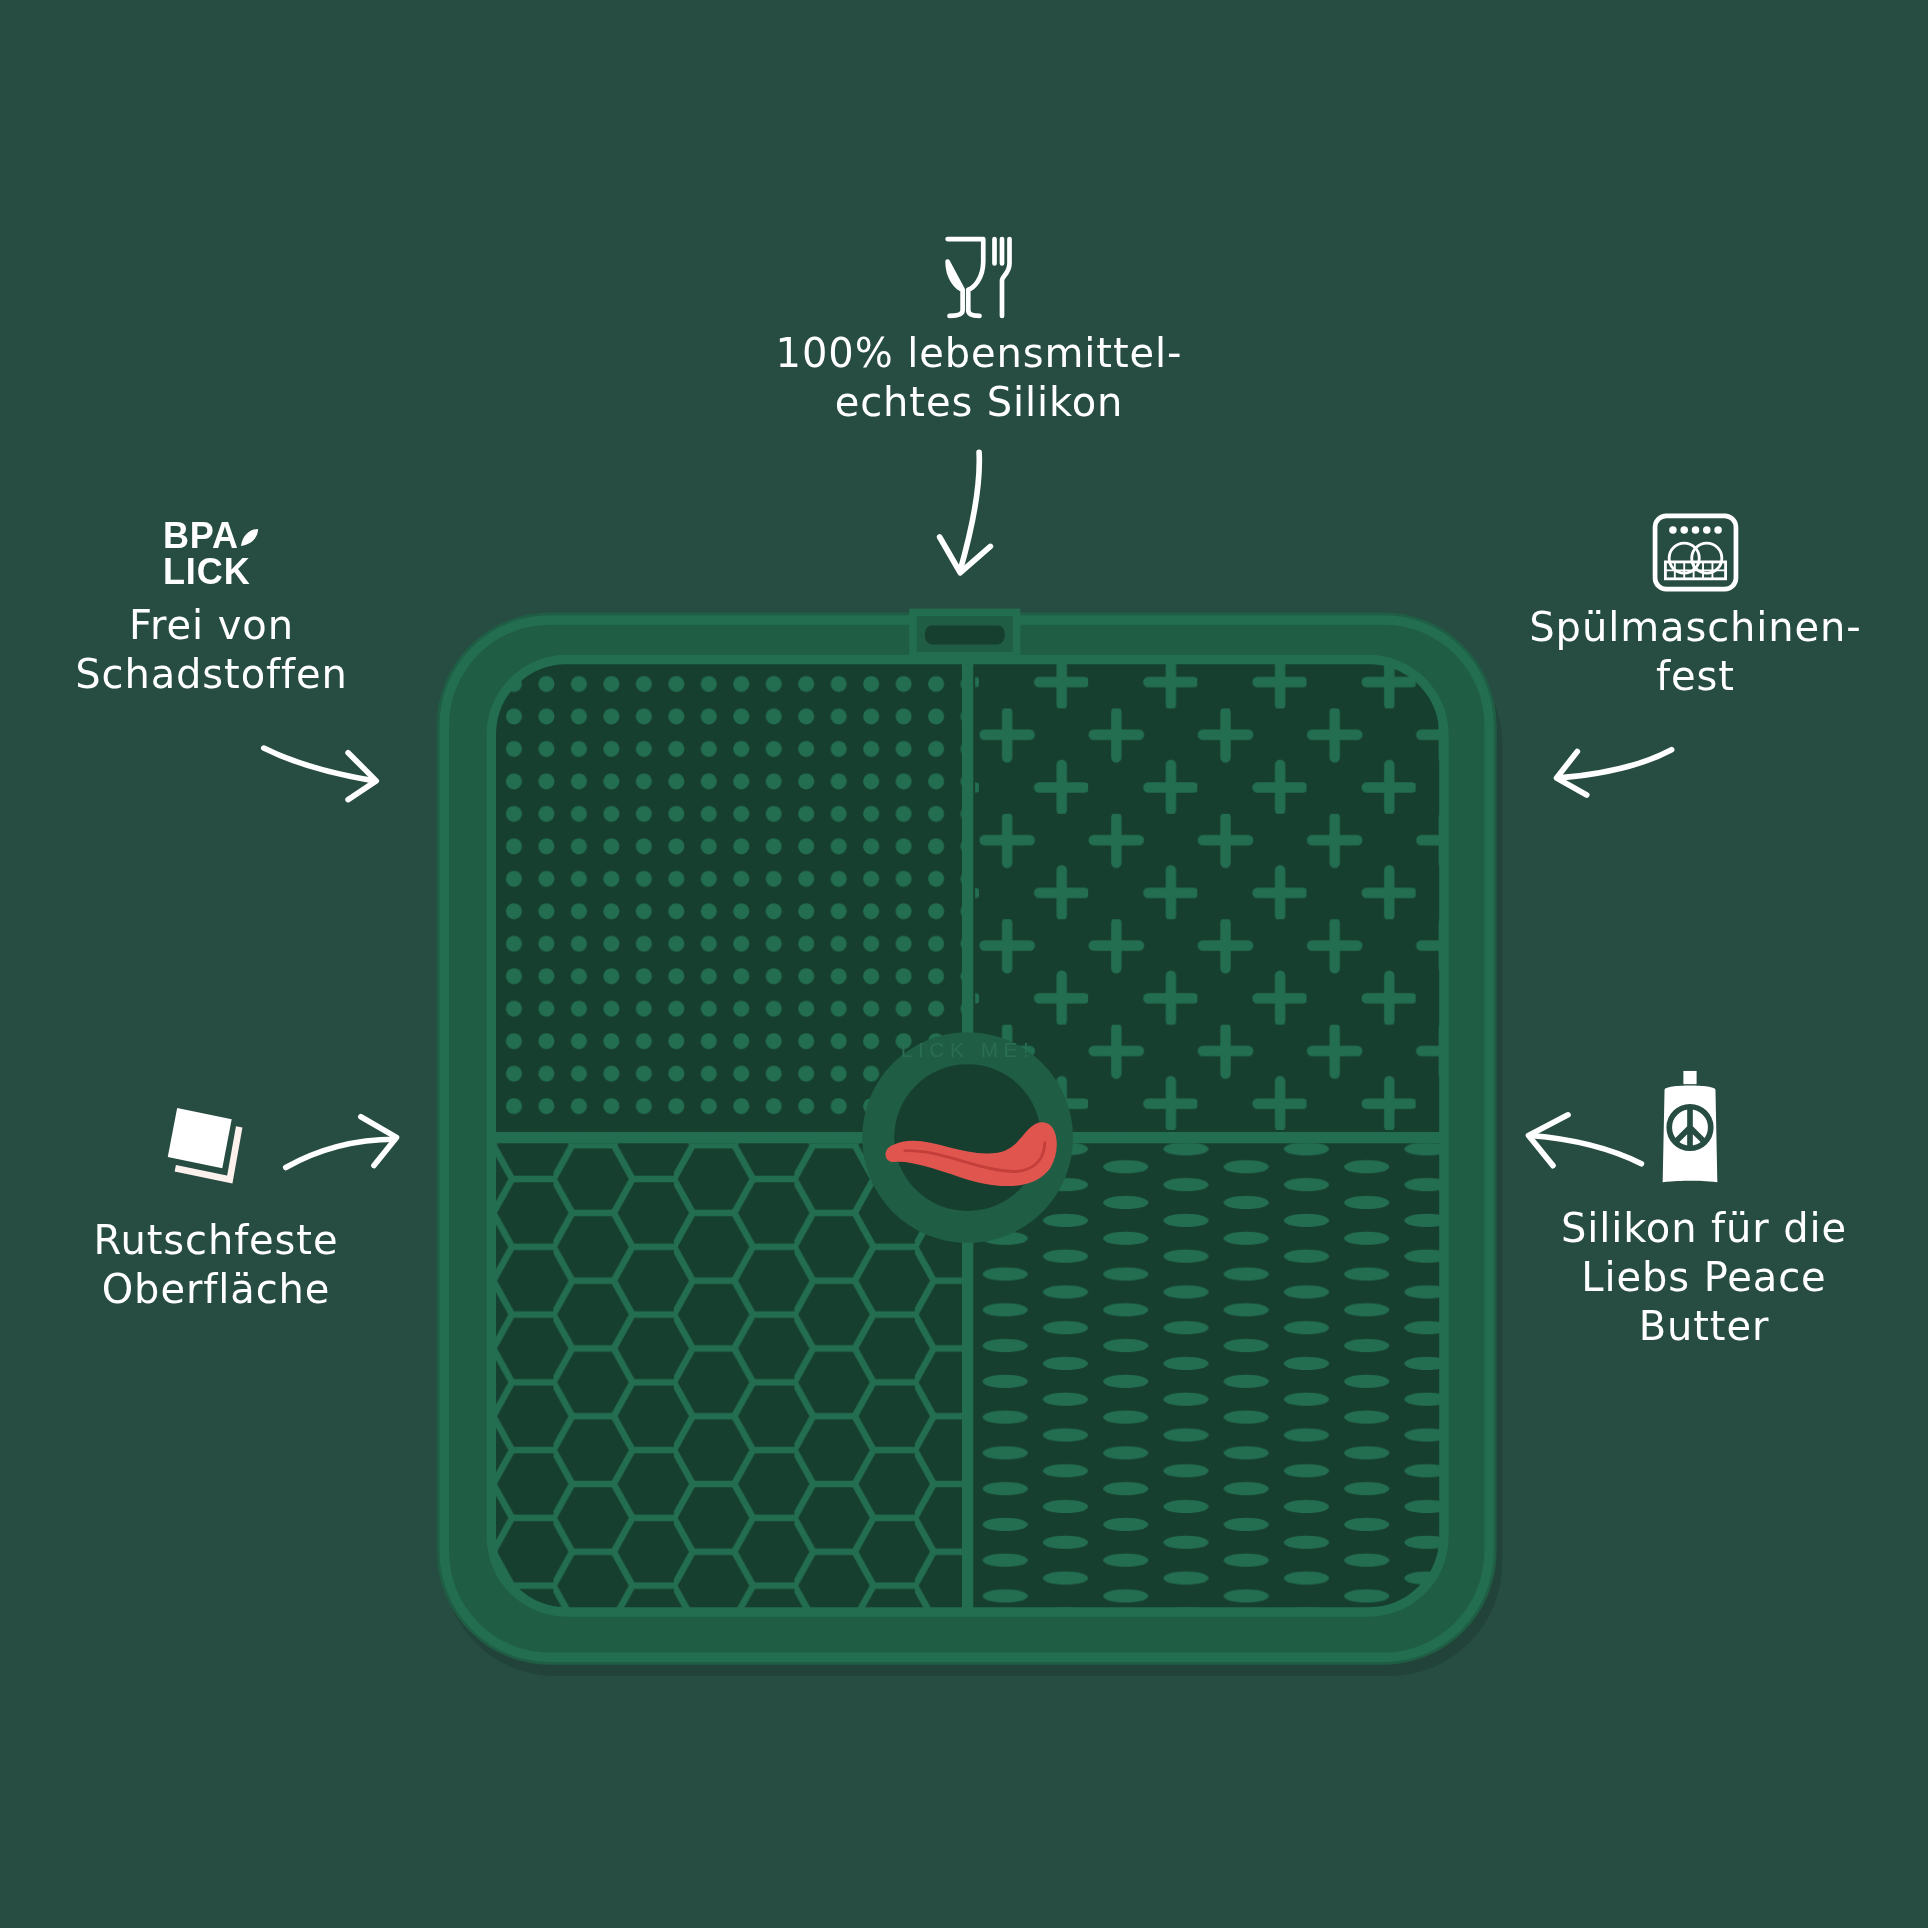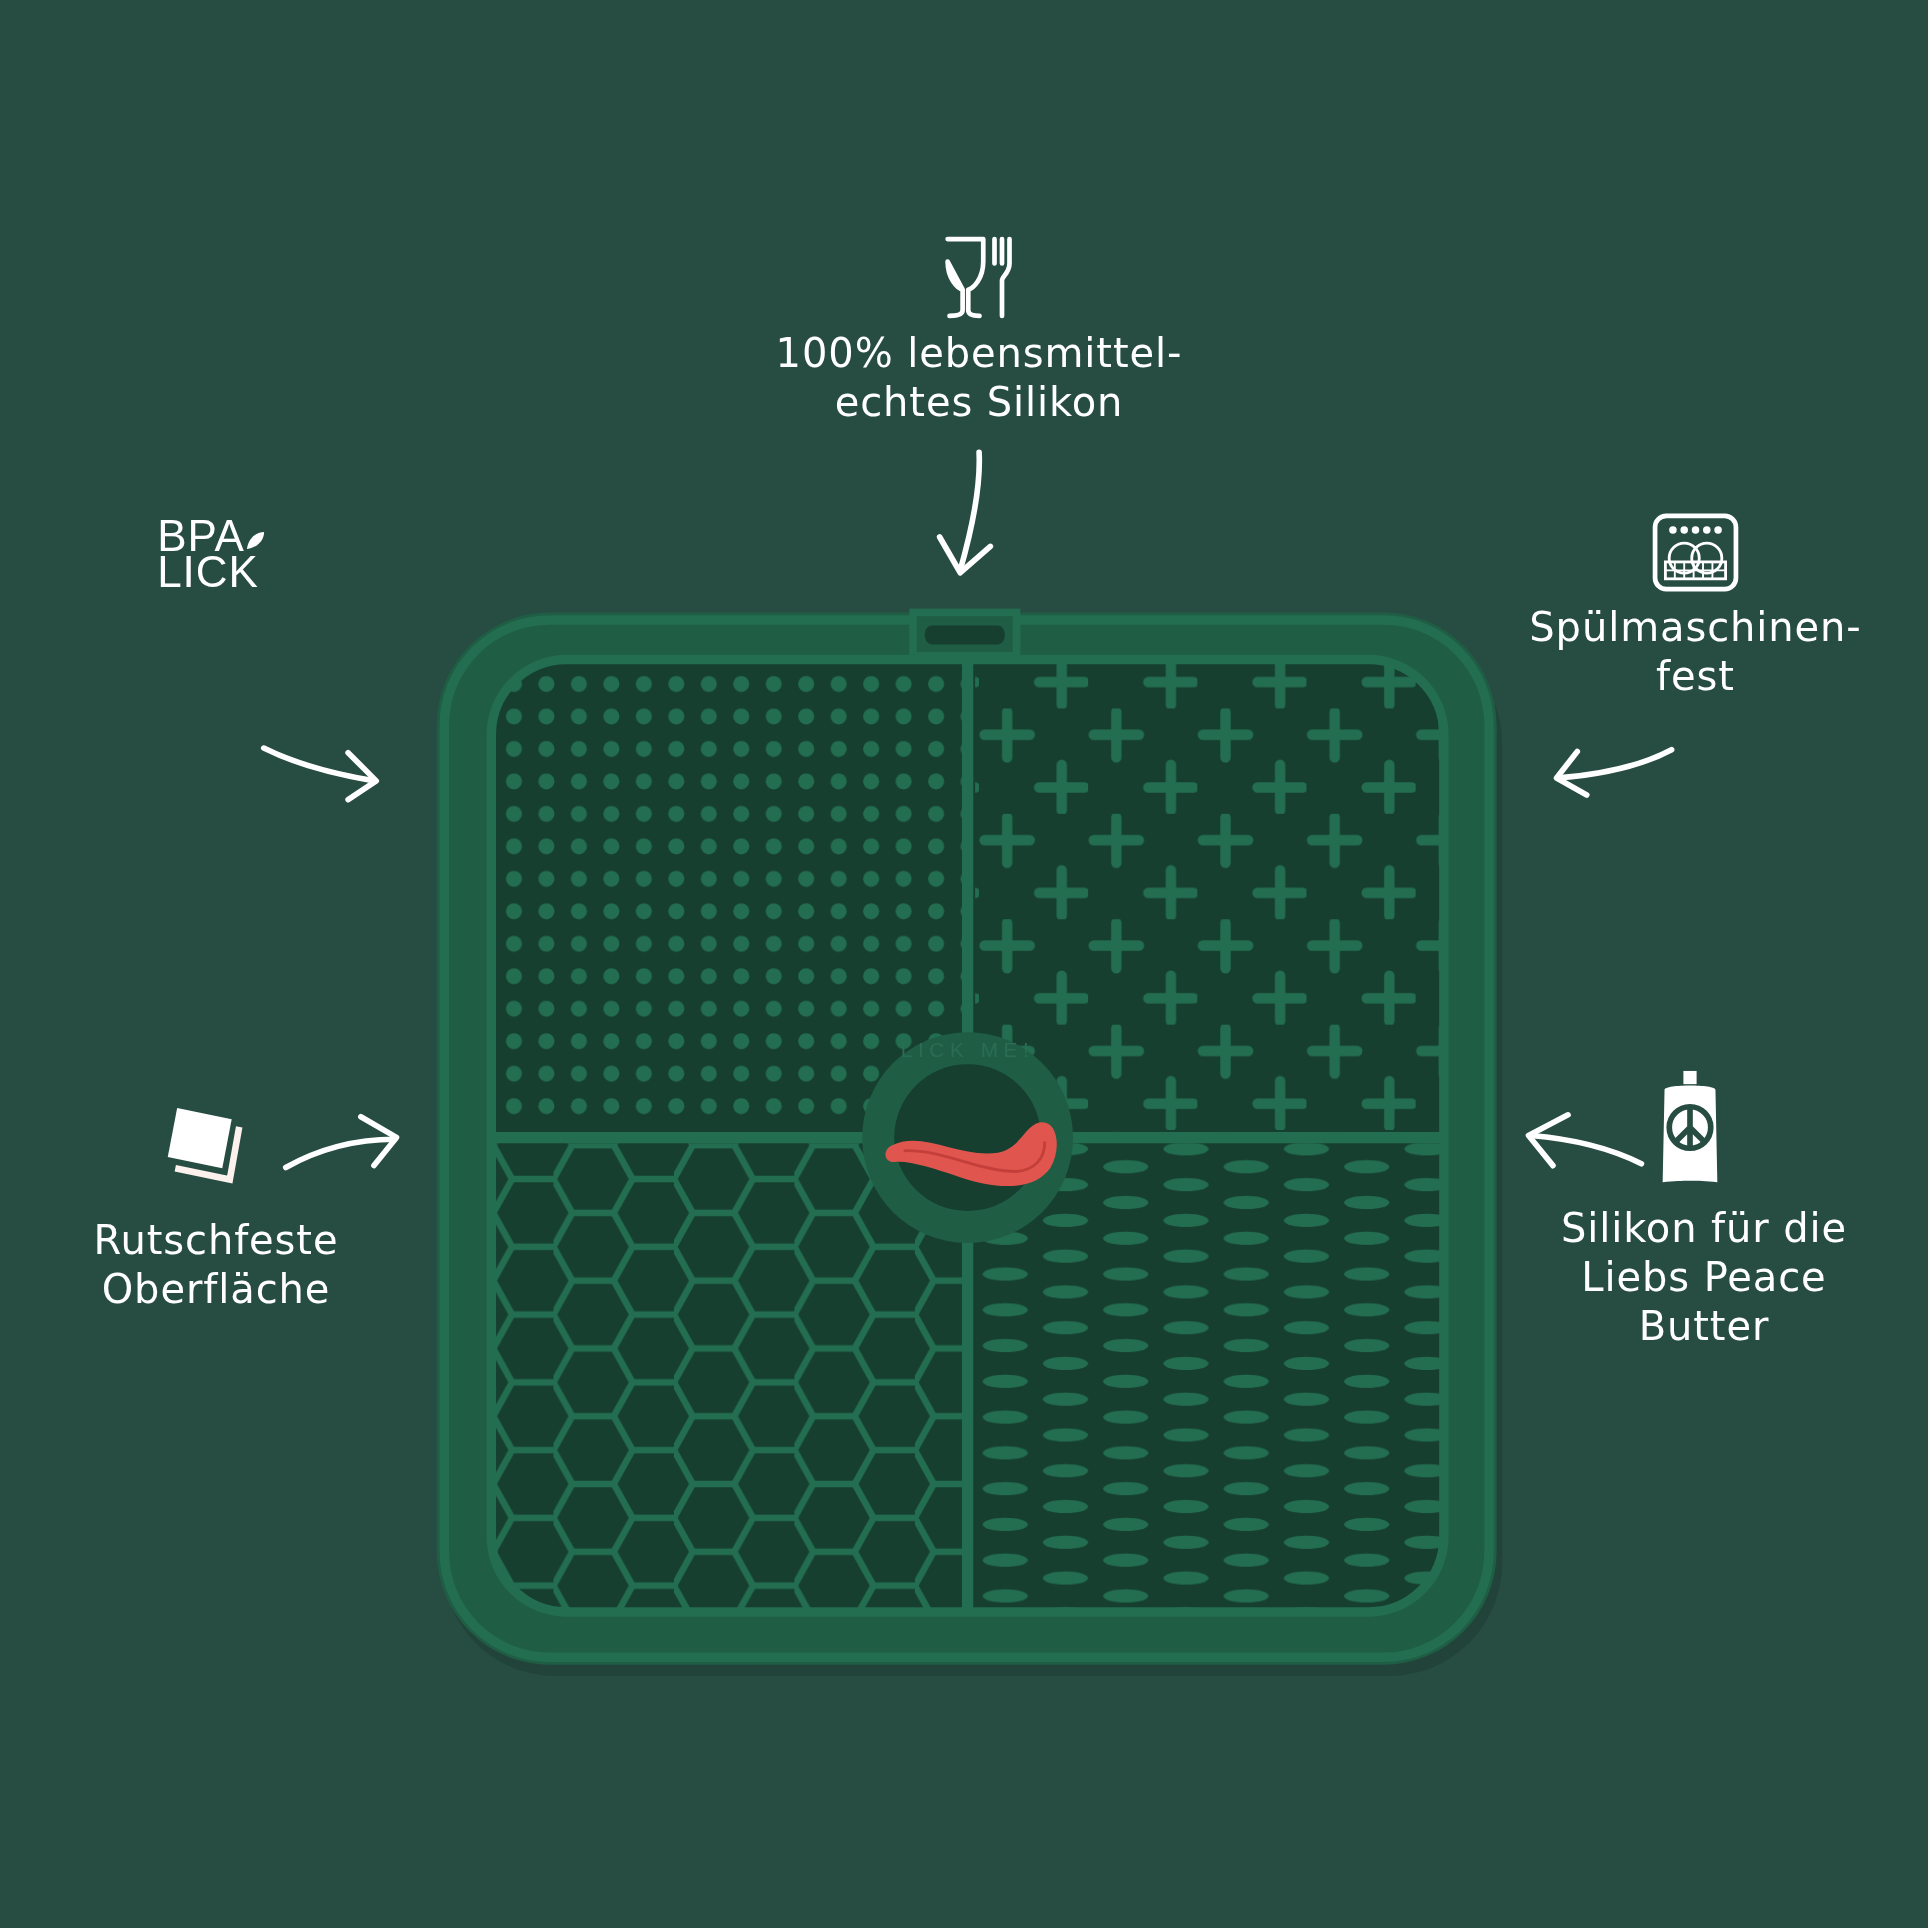--- a/index.html
+++ b/index.html
@@ -17,21 +17,21 @@
     font-size: 40px;
     line-height: 49px;
     letter-spacing: 0.9px;
   }
   .feature .label { display: block; white-space: pre-line; text-align: center; }
   .icon { display: block; margin: 0 auto; }
   .arrow { position: absolute; }
   .mat { position: absolute; left: 433px; top: 603px; width: 1073px; height: 1073px; }
   .bpa {
     font-family: "Liberation Sans", sans-serif;
-    font-weight: normal; font-size: 44px; line-height: 36px;
+    font-weight: bold; font-size: 36px; line-height: 36px;
     letter-spacing: 0.9px; display: inline-block; text-align: left;
   }
 </style>
 </head>
 <body>
 
 <div class="feature" style="left:734px; top:235px; width:490px;">
   <svg class="icon" width="75" height="85" viewBox="0 0 80 90">
     <path d="M6 4 H44 V28 C44 46 34 56 28 58 V80 C28 84 32 86 40 86 M22 58 C16 56 6 46 6 28 Z M22 58 V80 C22 84 18 86 8 86" fill="none" stroke="#fff" stroke-width="5" stroke-linecap="round" stroke-linejoin="round"></path>
     <path d="M56 4 V30 M64 4 V30 M72 4 V30 C72 40 64 44 64 48 V86" fill="none" stroke="#fff" stroke-width="5" stroke-linecap="round"></path>
@@ -44,20 +44,22 @@
   <path d="M8 100 L30 138 L62 110" fill="none" stroke="#fff" stroke-width="6" stroke-linecap="round" stroke-linejoin="round"></path>
 </svg>
 
 <div class="feature" style="left:56px; top:518px; width:311px;">
   <div class="bpa">
     <span>BPA</span><svg width="21" height="21" viewBox="0 0 22 22">
         <path d="M2 20 C4 6 14 2 20 2 C20 10 14 18 2 20 Z" fill="#fff"></path>
       </svg><br>
     <span>LICK</span>
   </div>
+  <span class="label" style="margin-top:5.6px;">Frei von
+Schadstoffen</span>
 </div>
 <svg class="arrow" style="left:254px; top:734px;" width="132" height="75" viewBox="0 0 140 80">
   <path d="M10 15 C40 30 80 42 128 50" fill="none" stroke="#fff" stroke-width="6" stroke-linecap="round"></path>
   <path d="M100 20 L130 50 L100 70" fill="none" stroke="#fff" stroke-width="6" stroke-linecap="round" stroke-linejoin="round"></path>
 </svg>
 
 <div class="feature" style="left:1507px; top:513px; width:377px;">
   <svg class="icon" width="87" height="79" viewBox="0 0 92 84">
     <rect x="3" y="3" width="86" height="78" rx="12" fill="none" stroke="#fff" stroke-width="5"></rect>
     <g fill="#fff">

